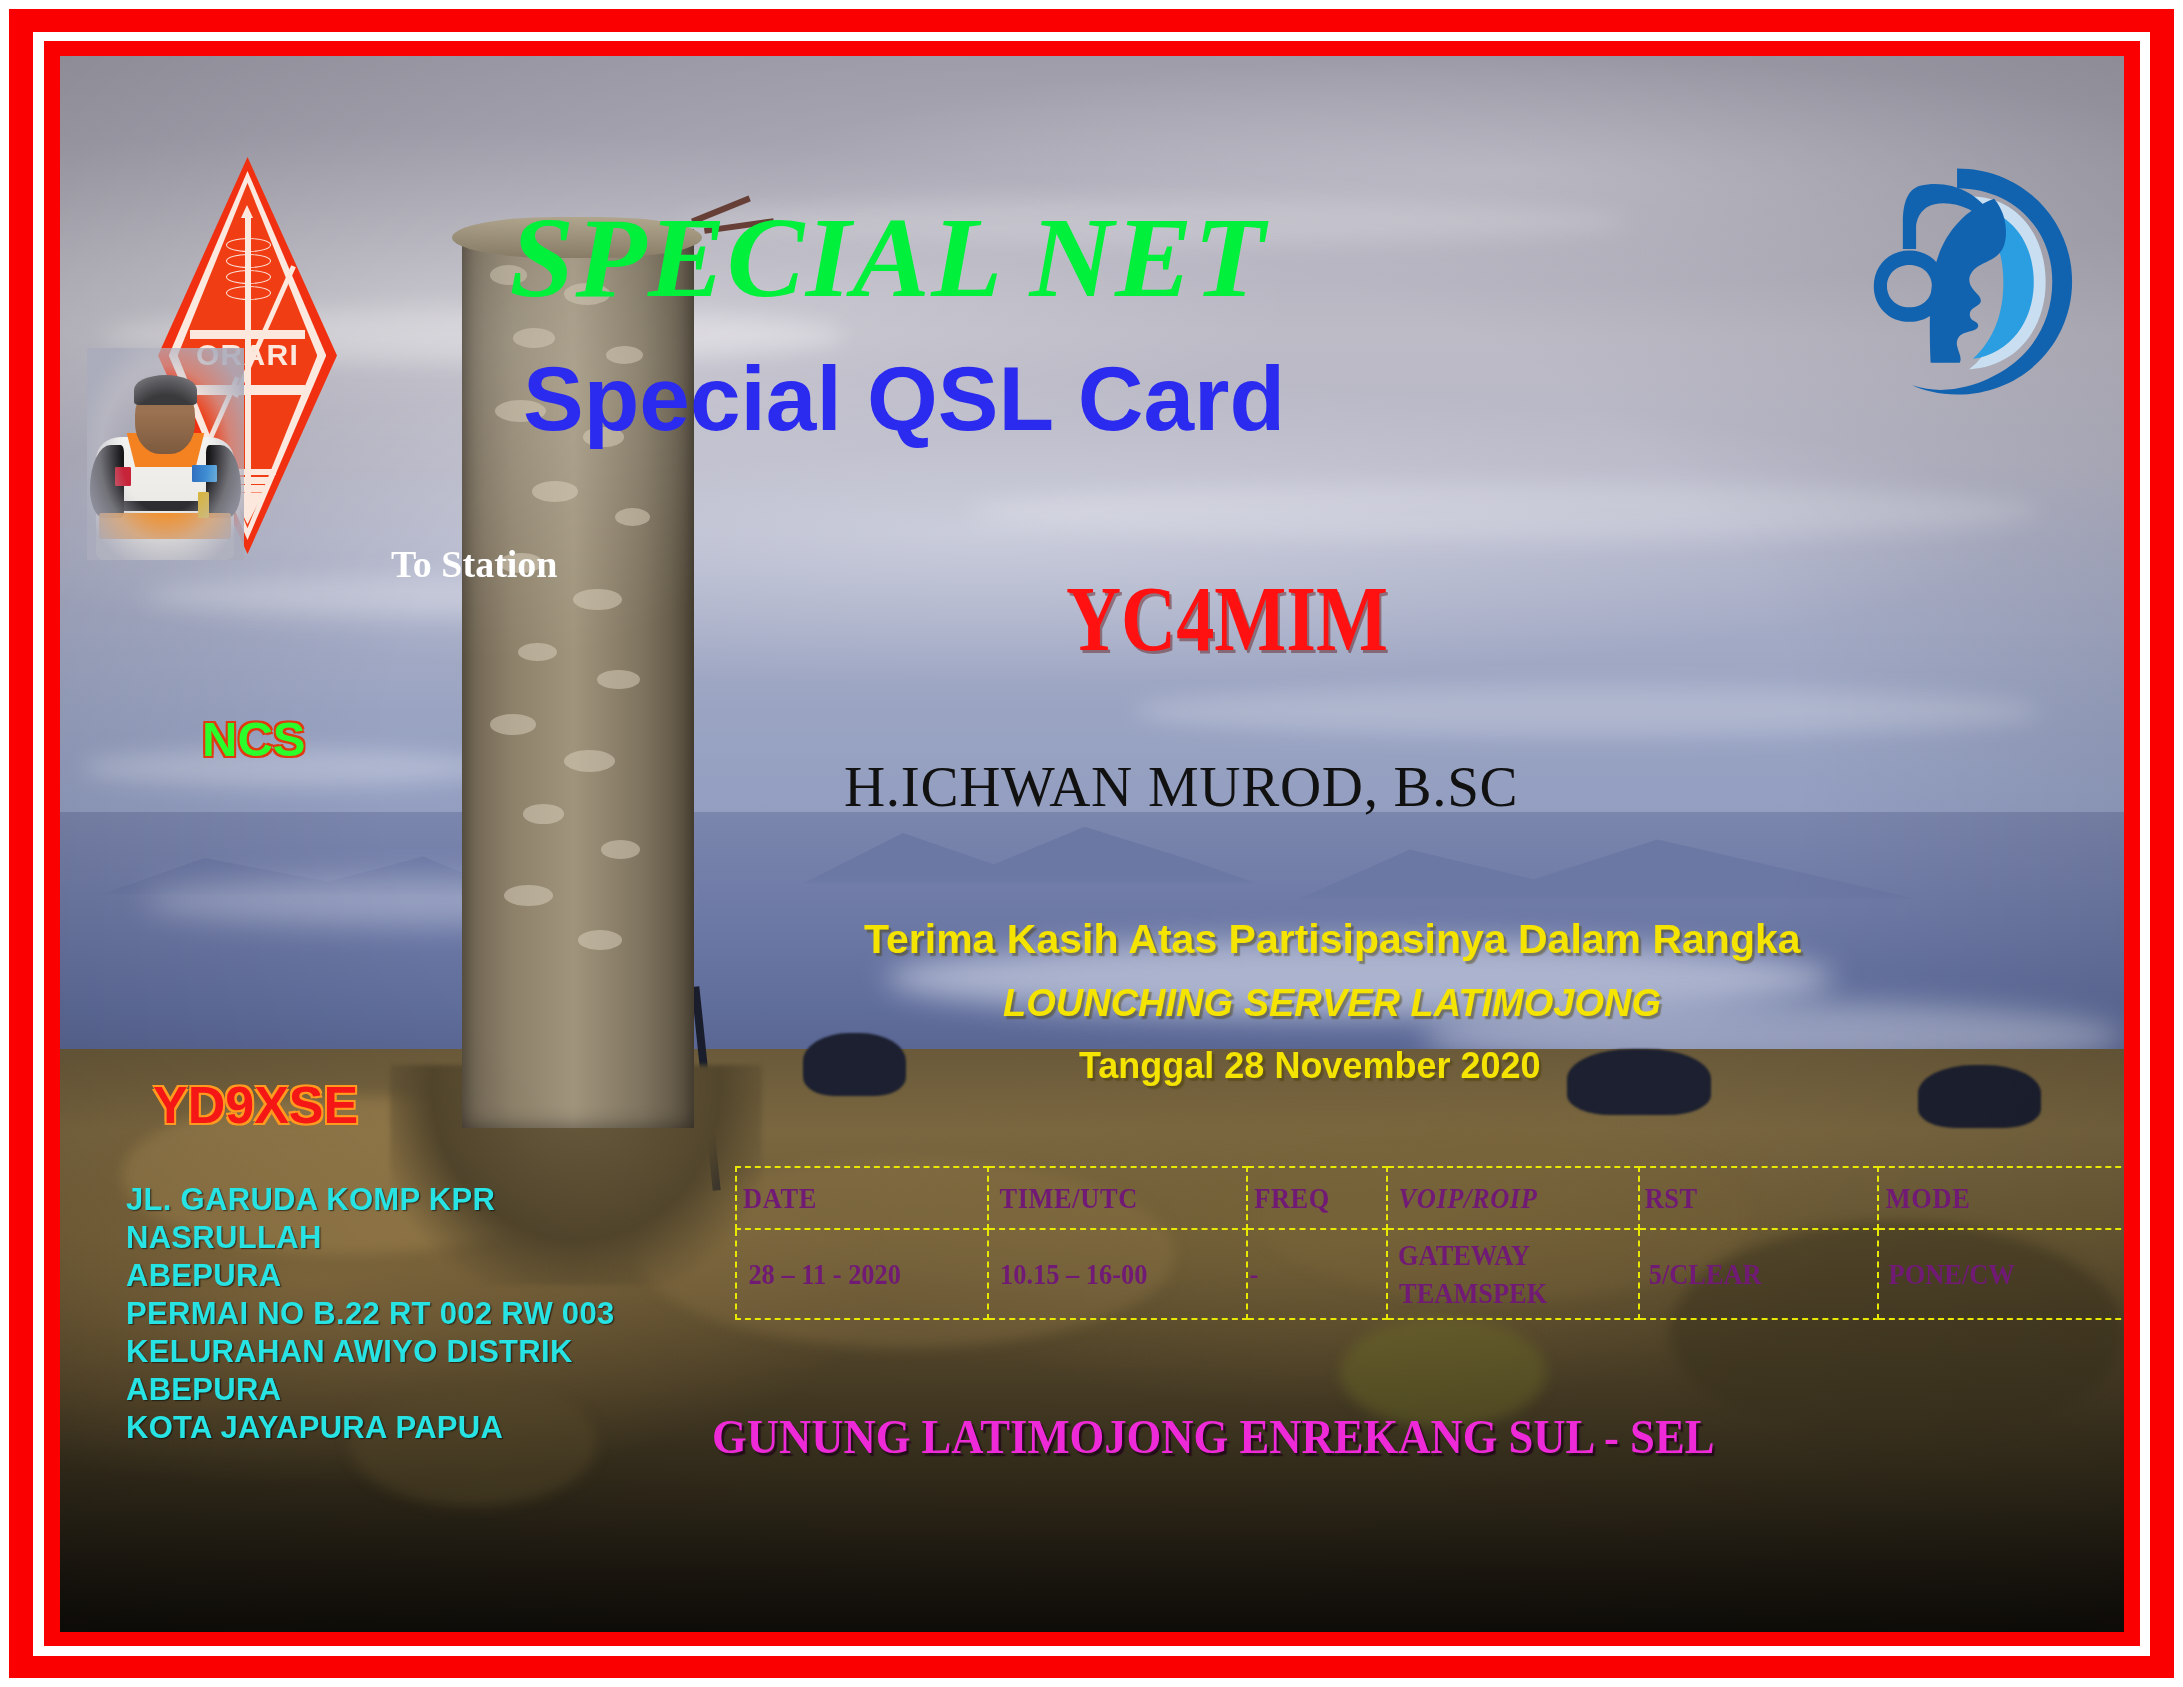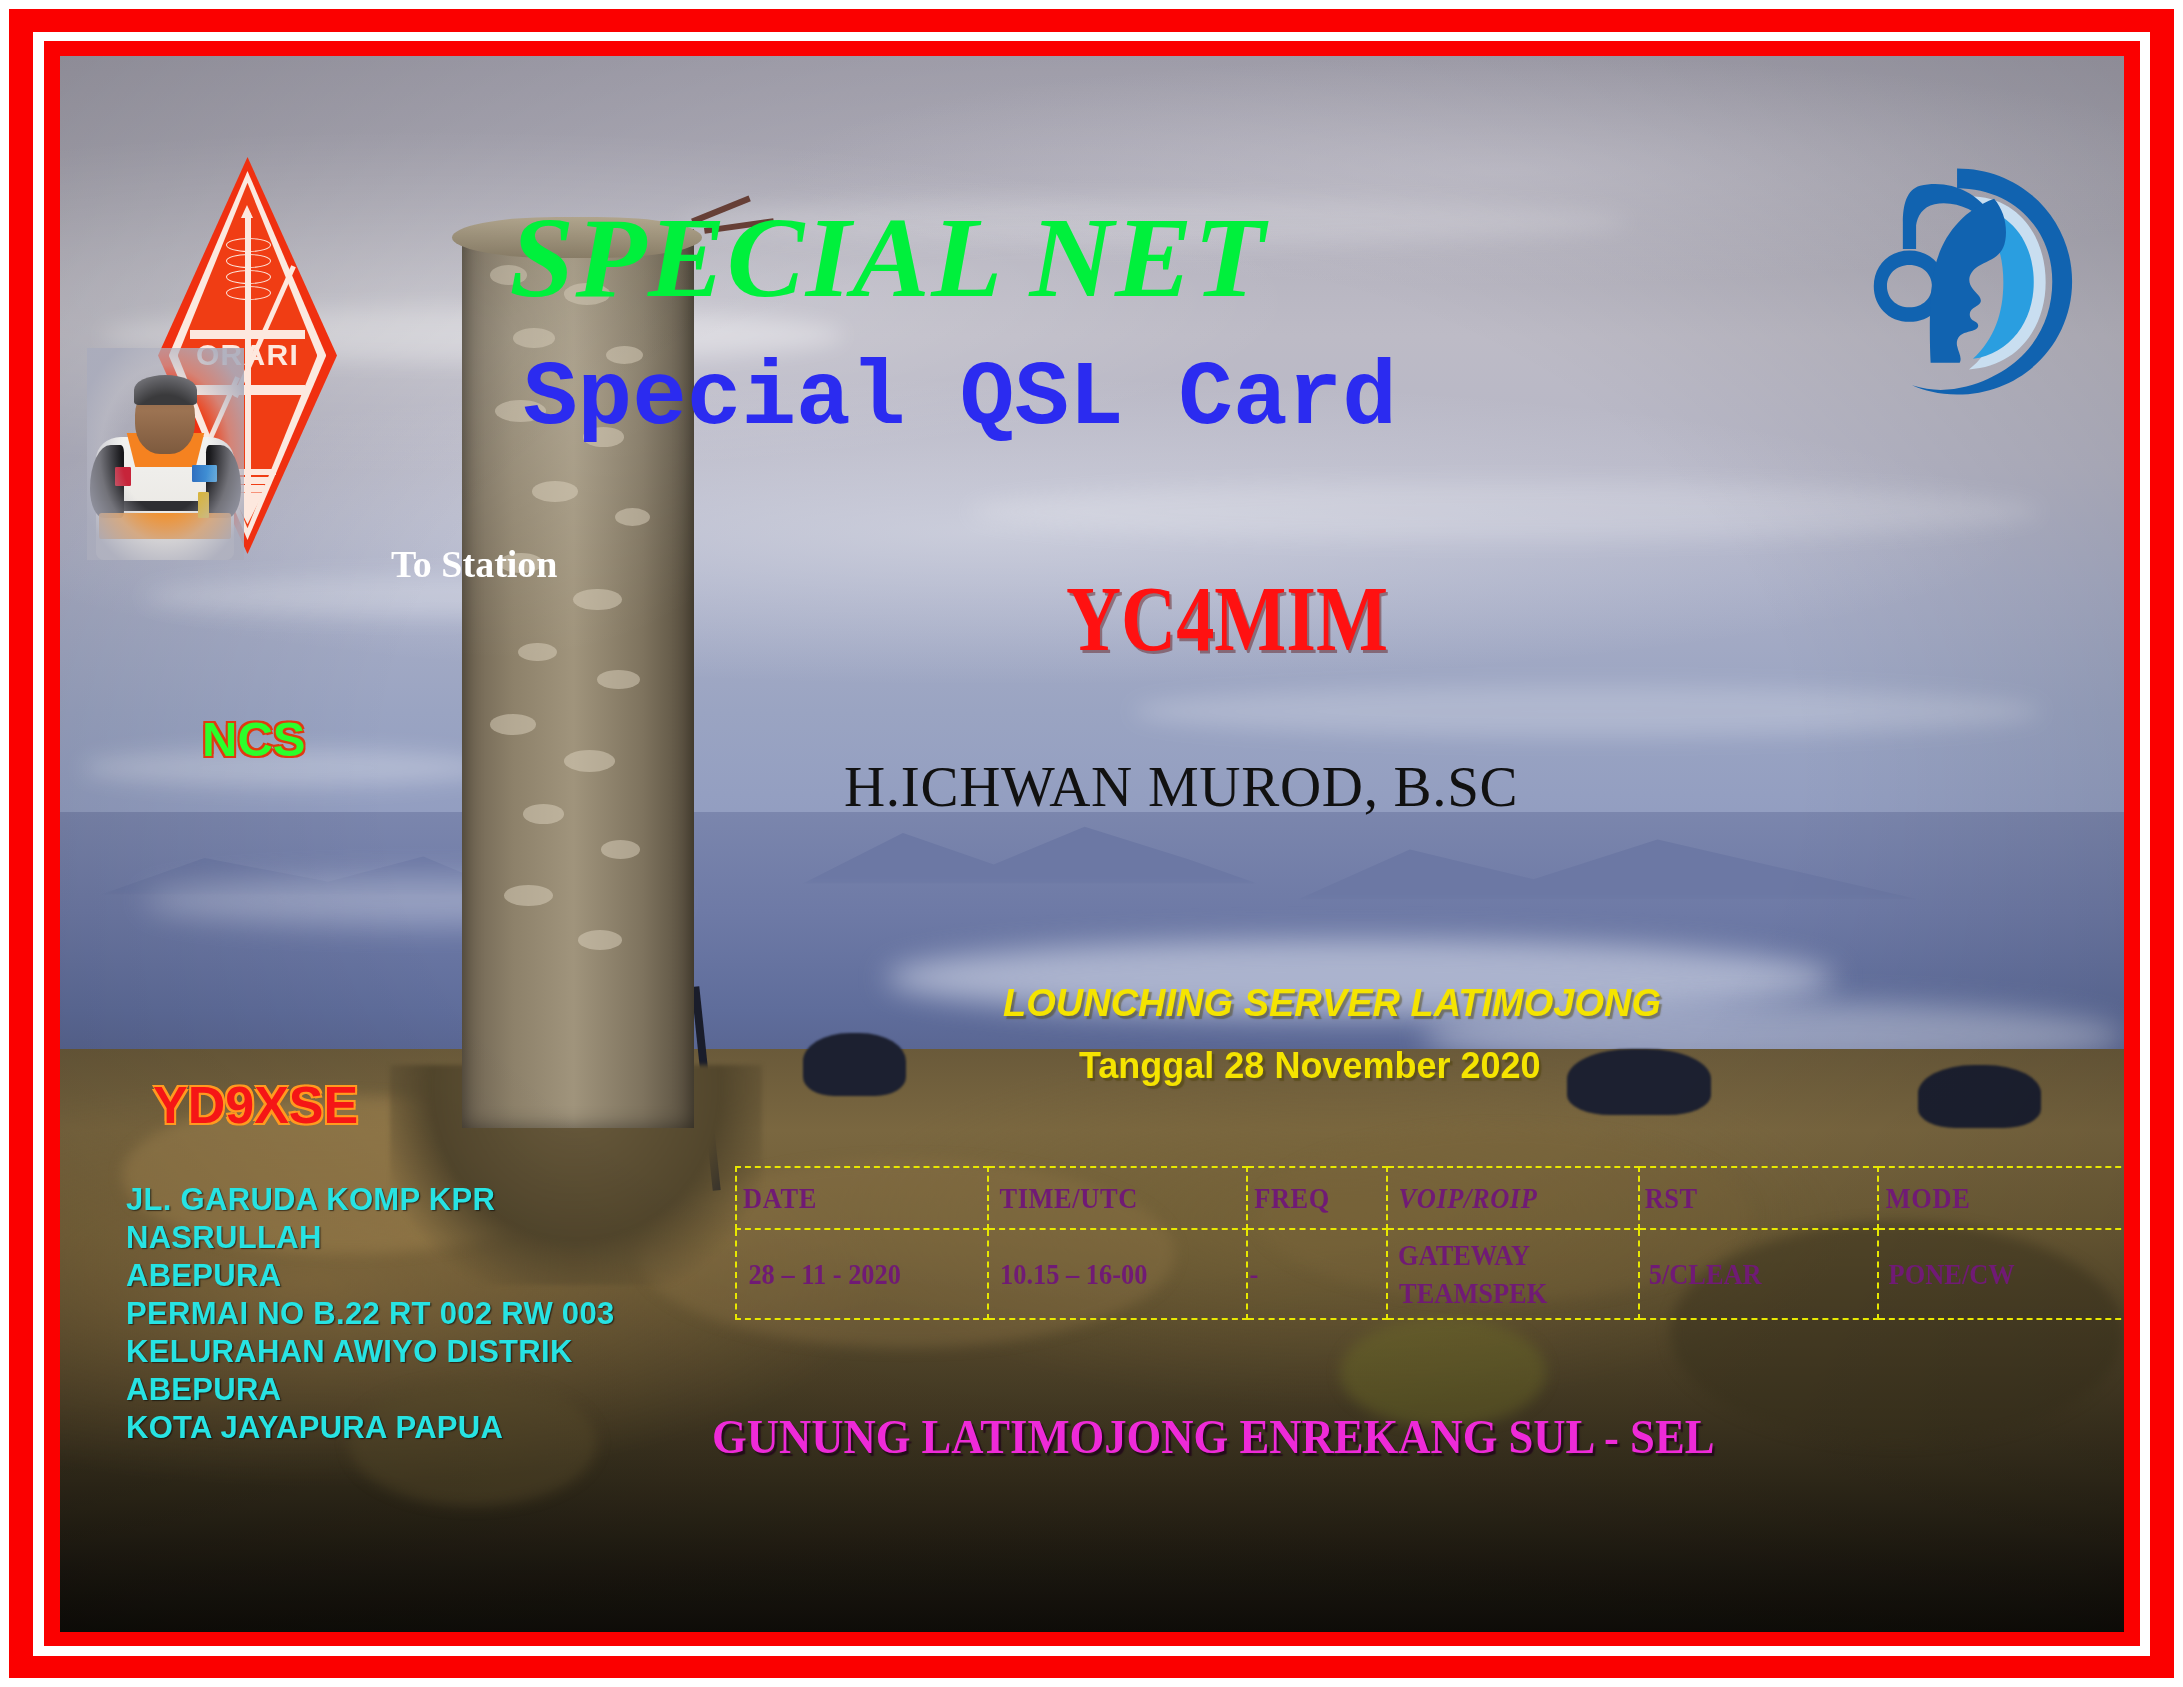--- a/index.html
+++ b/index.html
@@ -77,21 +77,21 @@
       background:linear-gradient(to right,#2f6fc0,#4aa3e0);border-radius:1.3px;}
   .op-id{position:absolute;right:22%;top:68%;width:7%;height:12%;background:#d8b43a;border-radius:1.3px;}
 
   
   .abs{position:absolute;white-space:nowrap;}
 
   #t-specialnet{left:457px;top:136px;font-size:114px;font-weight:bold;font-style:italic;
       color:#00f03c;letter-spacing:1.3px;font-family:"Liberation Serif",serif;
       transform:scaleX(1.02);}
   #t-qslcard{left:463px;top:291px;font-size:91px;font-weight:bold;color:#2b2bf0;
-      font-family:Liberation Mono, monospace;}
+      font-family:Liberation Sans, sans-serif;}
   #t-tostation{left:331px;top:486px;font-size:38px;font-weight:bold;color:#ffffff;
       font-family:"Liberation Serif",serif;}
   #t-callsign{left:1006px;top:509px;font-size:93px;font-weight:bold;color:#ff1111;
       font-family:"Liberation Serif",serif;transform:scaleX(.82);transform-origin:left top;
       text-shadow:2.6px 2.6px 0 rgba(90,20,20,.45);}
   #t-opname{left:784px;top:698px;font-size:57px;color:#111111;
       font-family:"Liberation Serif",serif;letter-spacing:0.7px;}
 
   .yellow{color:#f5e400;font-family:"Liberation Sans",sans-serif;font-weight:bold;
       text-shadow:2.6px 2.6px 1.3px rgba(70,60,0,.45);}
@@ -279,20 +279,21 @@
       <div class="op-id"></div>
       <div class="op-oval"></div>
     </div>
 
     <div class="abs" id="t-specialnet">SPECIAL NET</div>
     <div class="abs" id="t-qslcard">Special QSL Card</div>
     <div class="abs" id="t-tostation">To Station</div>
     <div class="abs" id="t-callsign">YC4MIM</div>
     <div class="abs" id="t-opname">H.ICHWAN MUROD, B.SC</div>
 
+    <div class="abs yellow" id="t-thanks">Terima Kasih Atas Partisipasinya Dalam Rangka</div>
     <div class="abs yellow" id="t-launch">LOUNCHING SERVER LATIMOJONG</div>
     <div class="abs yellow" id="t-date">Tanggal  28  November  2020</div>
 
     <div class="abs" id="t-ncs">NCS</div>
     <div class="abs" id="t-yd9xse">YD9XSE</div>
 
     <div id="addrblock">
       <div>JL. GARUDA KOMP KPR</div>
       <div>NASRULLAH</div>
       <div>ABEPURA</div>

